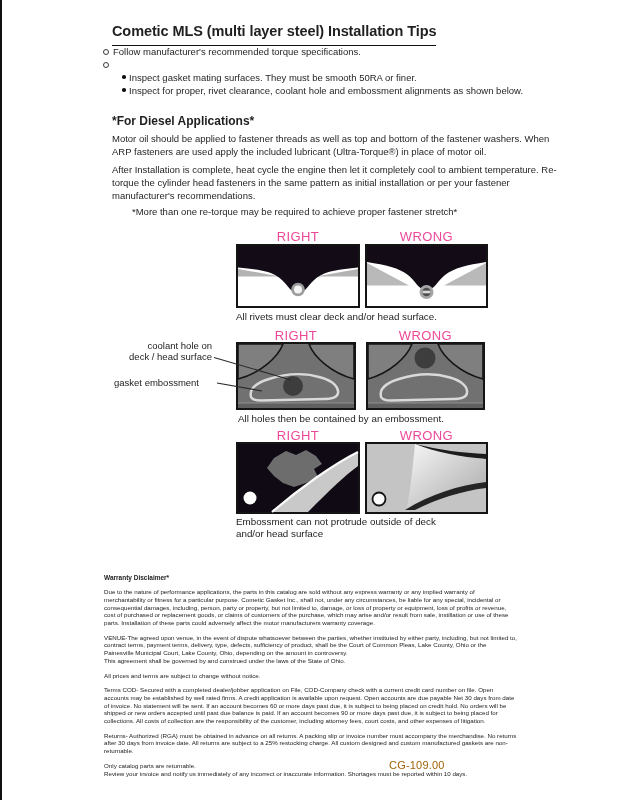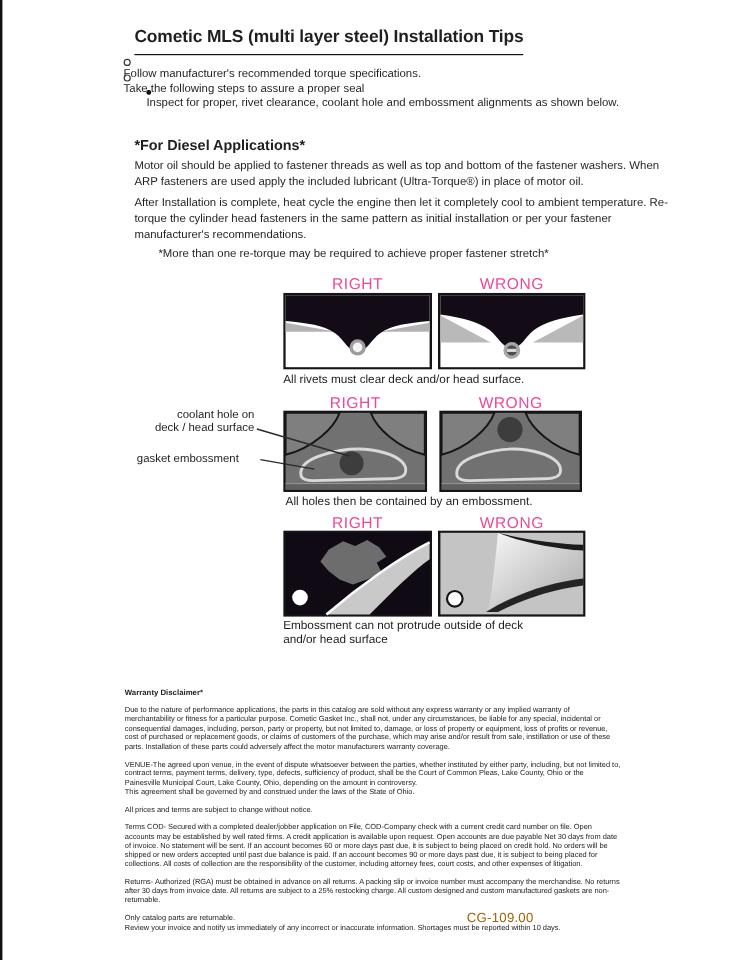--- a/index.html
+++ b/index.html
@@ -10,21 +10,21 @@
   .abs{position:absolute;}
   
   .edge-line{left:0;top:0;width:2px;height:800px;background:#111;}
   
   .doc-title{
     left:112px;top:23px;font-size:14.5px;font-weight:bold;letter-spacing:-0.1px;
     border-bottom:1.6px solid #111;padding-bottom:6px;white-space:nowrap;
   }
   
   .tips{left:103px;top:45px;width:470px;font-size:9.5px;}
-  .tip-row{display:flex;align-items:flex-start;height:13px;line-height:13px;flex-direction:column;}
+  .tip-row{display:flex;align-items:flex-start;height:13px;line-height:13px;}
   .tip-row.sub{margin-left:19px;}
   .marker-open{
     width:4px;height:4px;border:1.2px solid #3a3a3a;border-radius:50%;
     margin:3.8px 4px 0 0;flex:none;
   }
   .marker-filled{
     width:3.6px;height:3.6px;background:#111;border-radius:50%;
     margin:4.2px 3.5px 0 0;flex:none;
   }
   
@@ -52,21 +52,24 @@
 
 <div class="abs doc-title">Cometic MLS (multi layer steel) Installation Tips</div>
 
 <div class="abs tips">
   <div class="tip-row">
     <span class="marker-open"></span>
     <span>Follow manufacturer's recommended torque specifications.</span>
   </div>
   <div class="tip-row">
     <span class="marker-open"></span>
-    <span>Take the following steps to assure a proper seal</span>
+  </div>
+  <div class="tip-row sub">
+    <span class="marker-filled"></span>
+    <span>Inspect gasket mating surfaces.  They must be smooth 50RA or finer.</span>
   </div>
   <div class="tip-row sub">
     <span class="marker-filled"></span>
     <span>Inspect for proper, rivet clearance, coolant hole and embossment alignments as shown below.</span>
   </div>
 </div>
 
 <div class="abs diesel-heading">*For Diesel Applications*</div>
 <div class="abs body-para" style="top:132px;">Motor oil should be applied to fastener threads as well as top and bottom of the fastener washers. When ARP fasteners are used apply the included lubricant (Ultra-Torque®) in place of motor oil.</div>
 <div class="abs body-para" style="top:163px;">After Installation is complete, heat cycle the engine then let it completely cool to ambient temperature. Re-torque the cylinder head fasteners in the same pattern as initial installation or per your fastener manufacturer's recommendations.</div>

